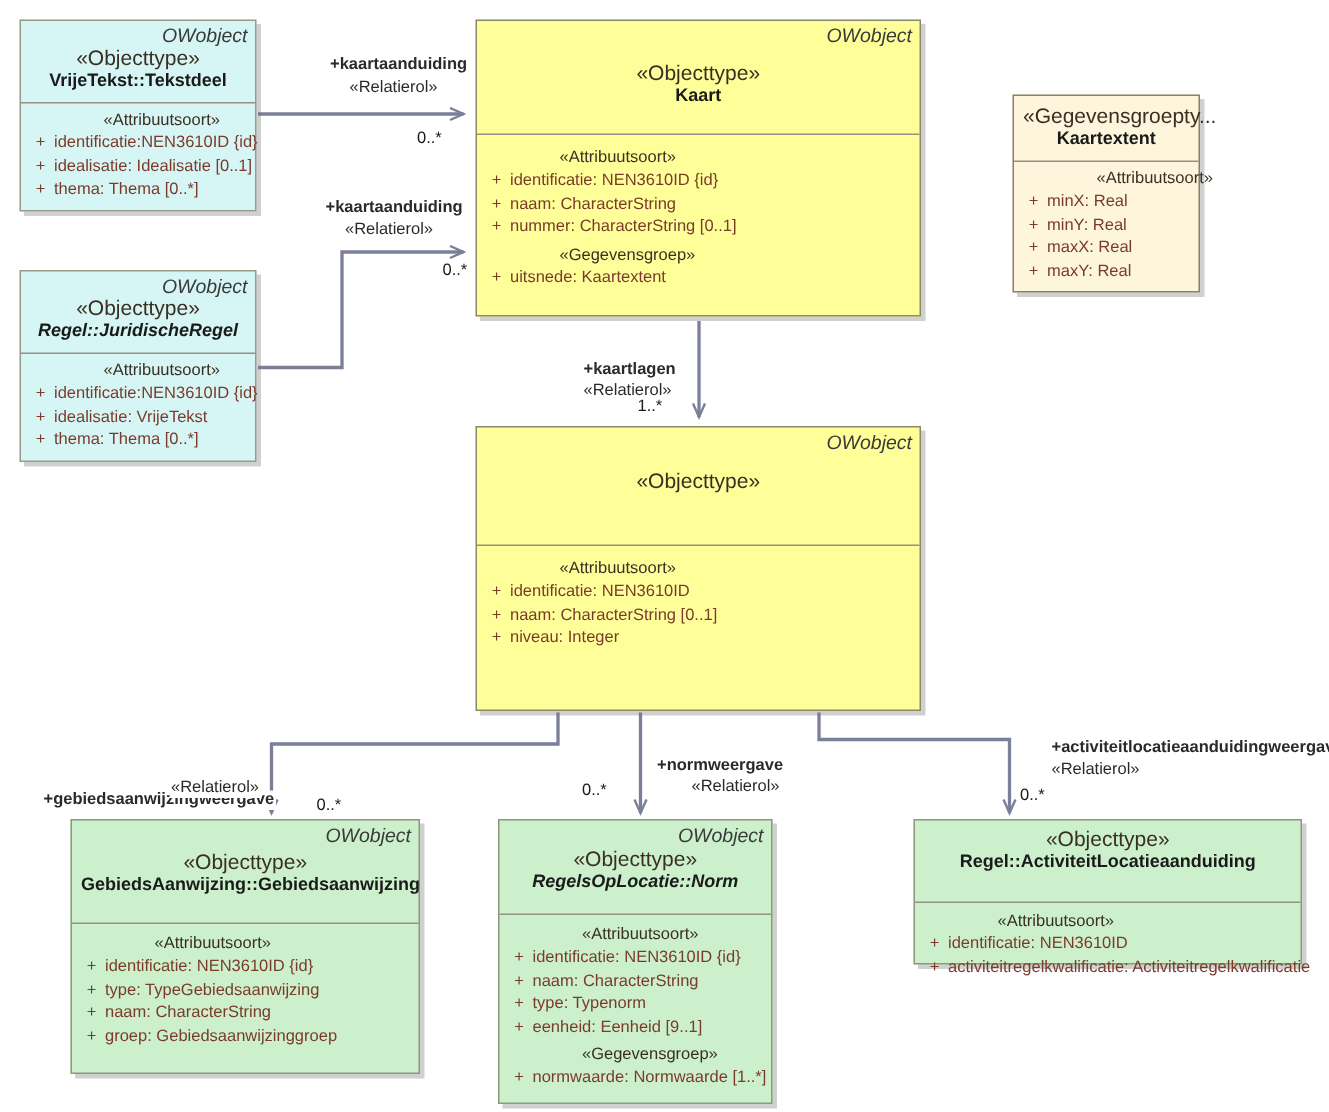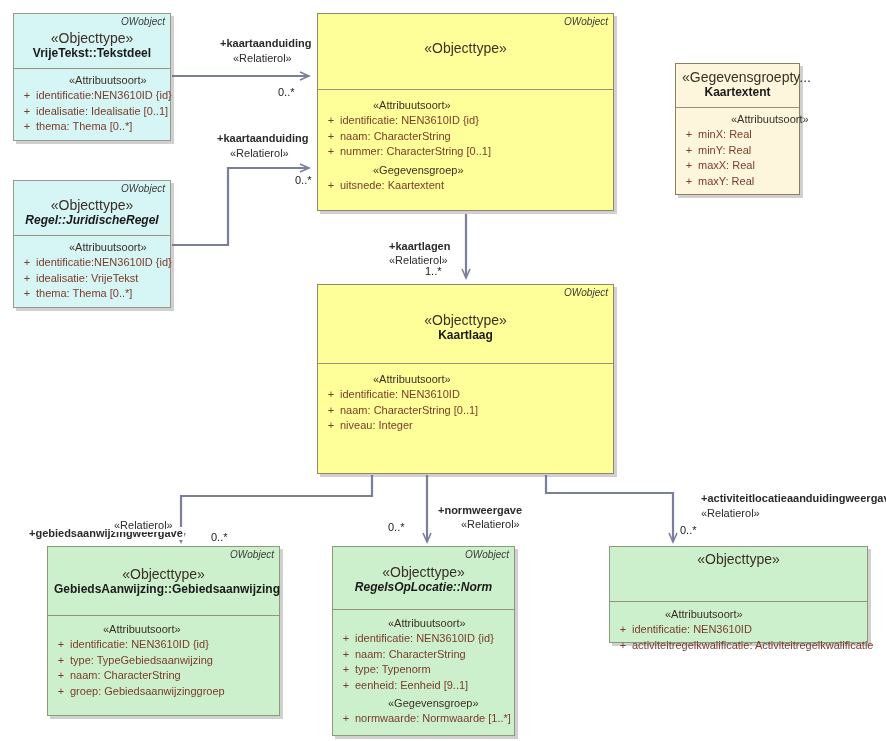--- a/index.html
+++ b/index.html
@@ -23,21 +23,21 @@
   .uml.tan{background:#fdf6dd;border-color:#8a7f5e;}
 
   .uml-head{
     position:relative;
     padding:3px 6px 7px 6px;
     text-align:center;
     border-bottom:1px solid #9a9080;
   }
   .owtag{
     position:absolute;top:2px;right:5px;
-    font-style:italic;font-size:10px;color:#3a3a3a;
+    font-style:italic;font-size:13px;color:#3a3a3a;
     white-space:nowrap;
   }
   .stereo{font-size:14px;line-height:15px;color:#3a2f22;}
   .cname{font-size:12px;font-weight:bold;line-height:15px;color:#1a1a1a;}
   .cname.ital{font-style:italic;}
 
   .uml-body{padding:4px 4px 5px 4px;}
   .grouphdr{font-size:11px;line-height:15px;padding-left:8px;color:#3a2f22;margin-left:43px;}
   .attr{
     display:flex;font-size:11px;line-height:15.5px;color:#7a3b2a;
@@ -126,20 +126,21 @@
         <span class="vis">+</span>
         <span class="txt">thema: Thema [0..*]</span>
       </div>
     </div>
   </div>
 
   <div class="uml yellow" style="left:317px;top:13px;width:297px;height:198px;">
     <div class="uml-head" style="height:65px;">
       <div class="owtag">OWobject</div>
       <div class="stereo" style="margin-top:24px;">«Objecttype»</div>
+      <div class="cname">Kaart</div>
     </div>
     <div class="uml-body" style="padding-top:8px;">
       <div class="grouphdr">«Attribuutsoort»</div>
       <div class="attr">
         <span class="vis">+</span>
         <span class="txt">identificatie: NEN3610ID {id}</span>
       </div>
       <div class="attr">
         <span class="vis">+</span>
         <span class="txt">naam: CharacterString</span>
@@ -179,21 +180,20 @@
         <span class="vis">+</span>
         <span class="txt">maxY: Real</span>
       </div>
     </div>
   </div>
 
   <div class="uml yellow" style="left:317px;top:284px;width:297px;height:190px;">
     <div class="uml-head" style="height:68px;">
       <div class="owtag">OWobject</div>
       <div class="stereo" style="margin-top:25px;">«Objecttype»</div>
-      <div class="cname">Kaartlaag</div>
     </div>
     <div class="uml-body" style="padding-top:8px;">
       <div class="grouphdr">«Attribuutsoort»</div>
       <div class="attr">
         <span class="vis">+</span>
         <span class="txt">identificatie: NEN3610ID</span>
       </div>
       <div class="attr">
         <span class="vis">+</span>
         <span class="txt">naam: CharacterString [0..1]</span>
@@ -260,20 +260,21 @@
       <div class="attr">
         <span class="vis">+</span>
         <span class="txt">normwaarde: Normwaarde [1..*]</span>
       </div>
     </div>
   </div>
 
   <div class="uml green" style="left:609px;top:546px;width:259px;height:97px;">
     <div class="uml-head" style="padding-top:5px;height:42px;">
       <div class="stereo">«Objecttype»</div>
+      <div class="cname">Regel::ActiviteitLocatieaanduiding</div>
     </div>
     <div class="uml-body" style="padding-top:5px;">
       <div class="grouphdr">«Attribuutsoort»</div>
       <div class="attr">
         <span class="vis">+</span>
         <span class="txt">identificatie: NEN3610ID</span>
       </div>
       <div class="attr">
         <span class="vis">+</span>
         <span class="txt">activiteitregelkwalificatie: Activiteitregelkwalificatie</span>

